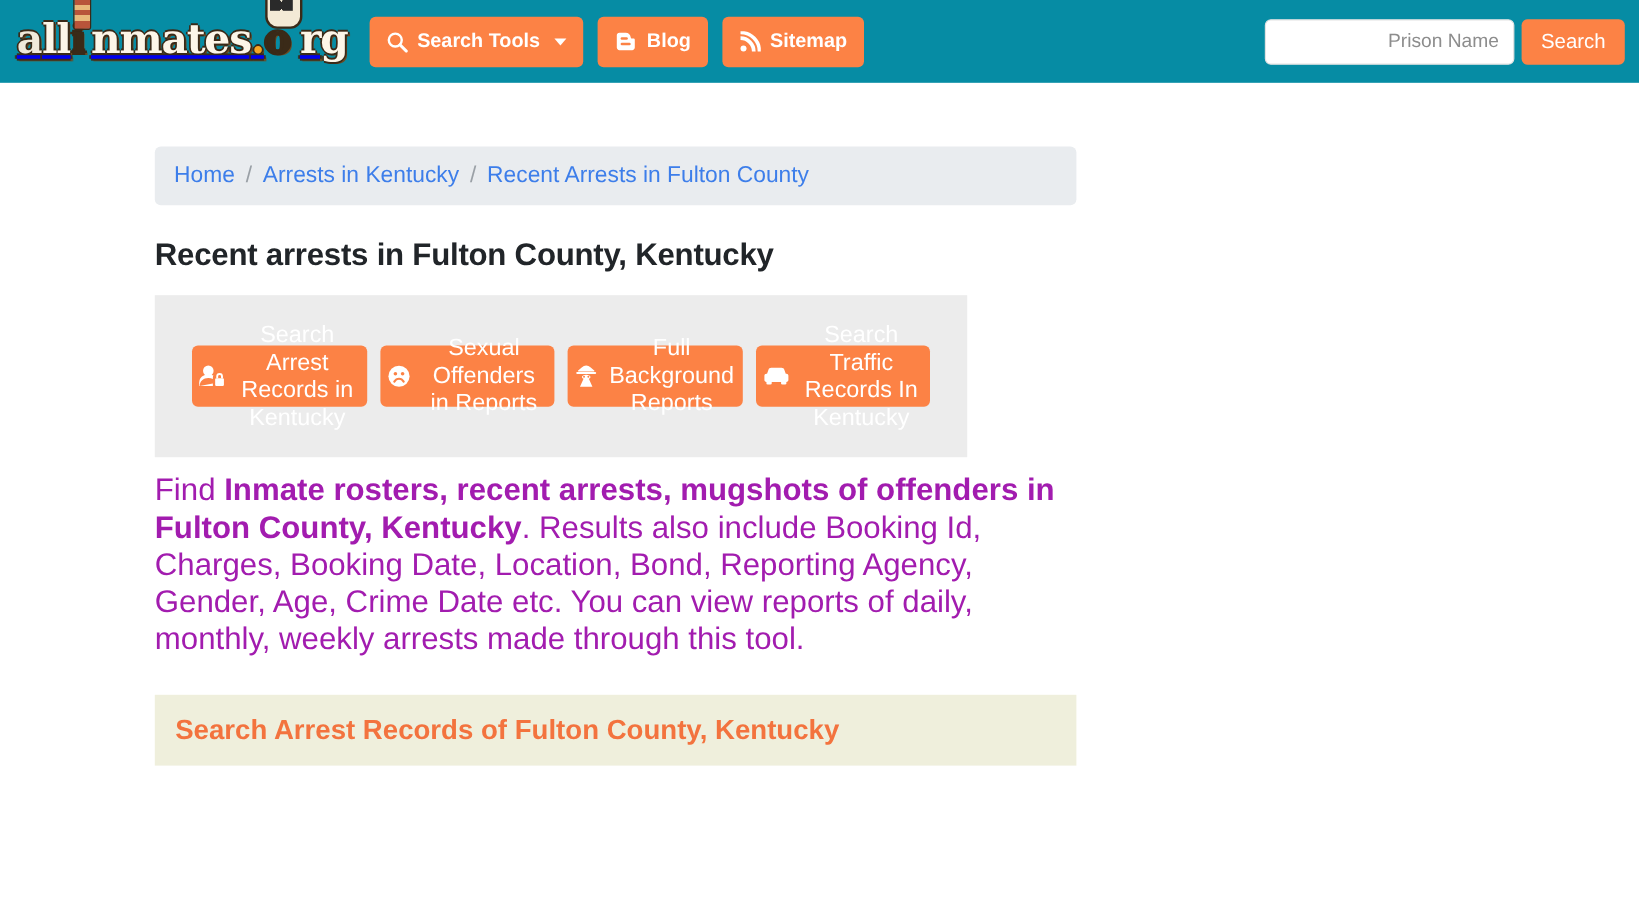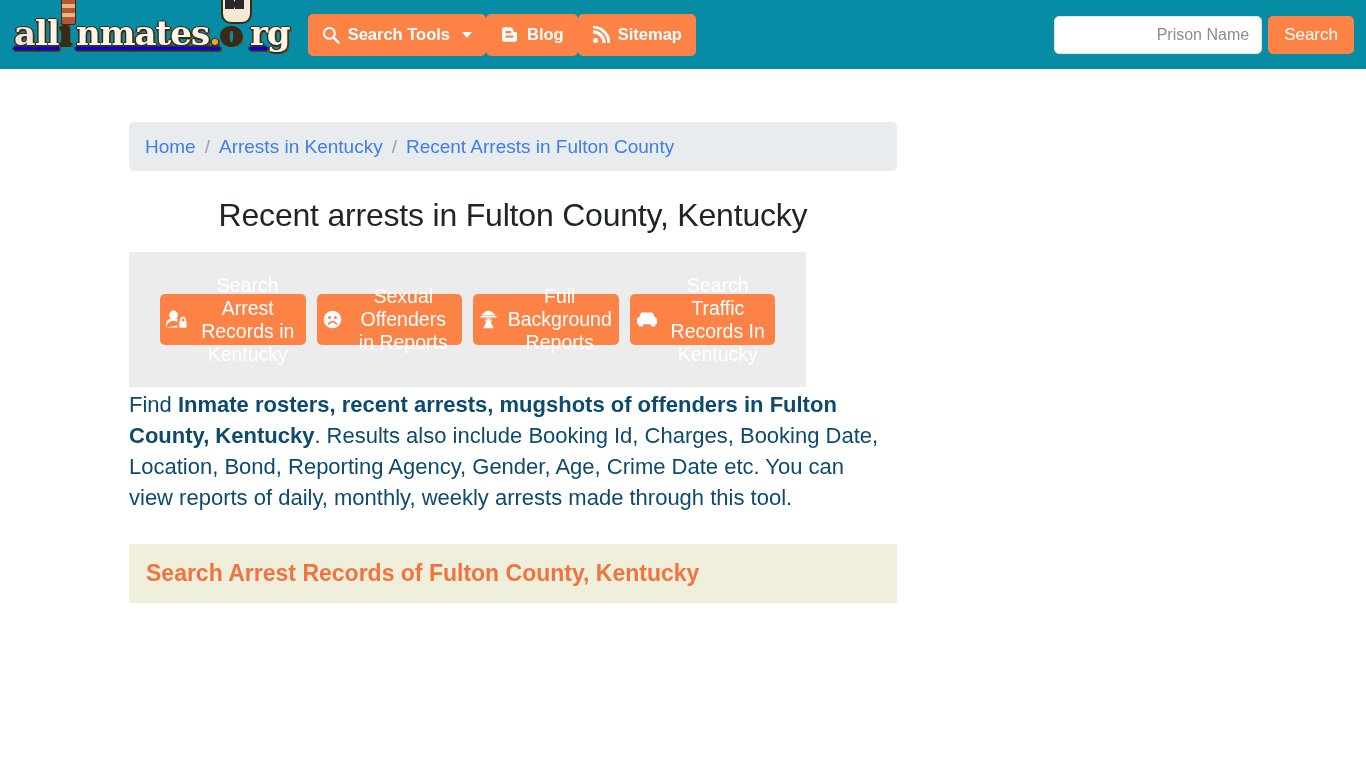--- a/index.html
+++ b/index.html
@@ -76,21 +76,21 @@
   .brand-owl::after {
     content: "";
     position: absolute;
     left: 5px; top: -13px;
     width: 19px; height: 9px;
     background:
       radial-gradient(circle at 22% 50%, #2a2a2a 0 38%, transparent 40%),
       radial-gradient(circle at 78% 50%, #2a2a2a 0 38%, transparent 40%);
   }
 
-  .nav-btns { display: flex; align-items: center; }
+  .nav-btns { display: flex; align-items: center; gap: 12px; }
   .nav-btn {
     background: #FC8245;
     border: none;
     border-radius: 5px;
     color: #ffffff;
     font-size: 16.5px;
     font-weight: bold;
     height: 42px;
     padding: 0 14px;
     display: flex;
@@ -156,26 +156,25 @@
     height: 49px;
     display: flex;
     align-items: center;
     padding: 0 16px;
     font-size: 19px;
   }
   .crumb { color: #3D7EEA; text-decoration: none; cursor: pointer; }
   .crumb-sep { color: #9aa0a6; margin: 0 9px; }
 
   .page-title {
-    font-size: 32px;
-    font-weight: normal;
+    font-size: 26px;
+    font-weight: bold;
     color: #212529;
     margin: 26px 0 0 0;
     letter-spacing: -0.2px;
-    text-align: center;
   }
 
   .card-box {
     margin-top: 18px;
     width: 677px;
     background: #ececec;
     padding: 42px 31px;
     display: flex;
     flex-direction: row;
     gap: 11px;
@@ -191,25 +190,25 @@
     align-items: center;
     justify-content: center;
     gap: 9px;
     cursor: pointer;
     font-family: "Liberation Sans", sans-serif;
     width: 100%;
   }
   .action-btn svg { display: block; }
 
   .body-copy {
-    margin-top: 2px;
+    margin-top: 12px;
     width: 760px;
-    font-size: 22px;
+    font-size: 26px;
     line-height: 31px;
-    color: #0c4a6e;
+    color: #a21caf;
   }
   .body-copy b { font-weight: bold; }
 
   .section-banner {
     margin-top: 31px;
     width: 768px;
     background: #EFEFDC;
     padding: 16px 17px;
   }
   .section-banner h2 {

